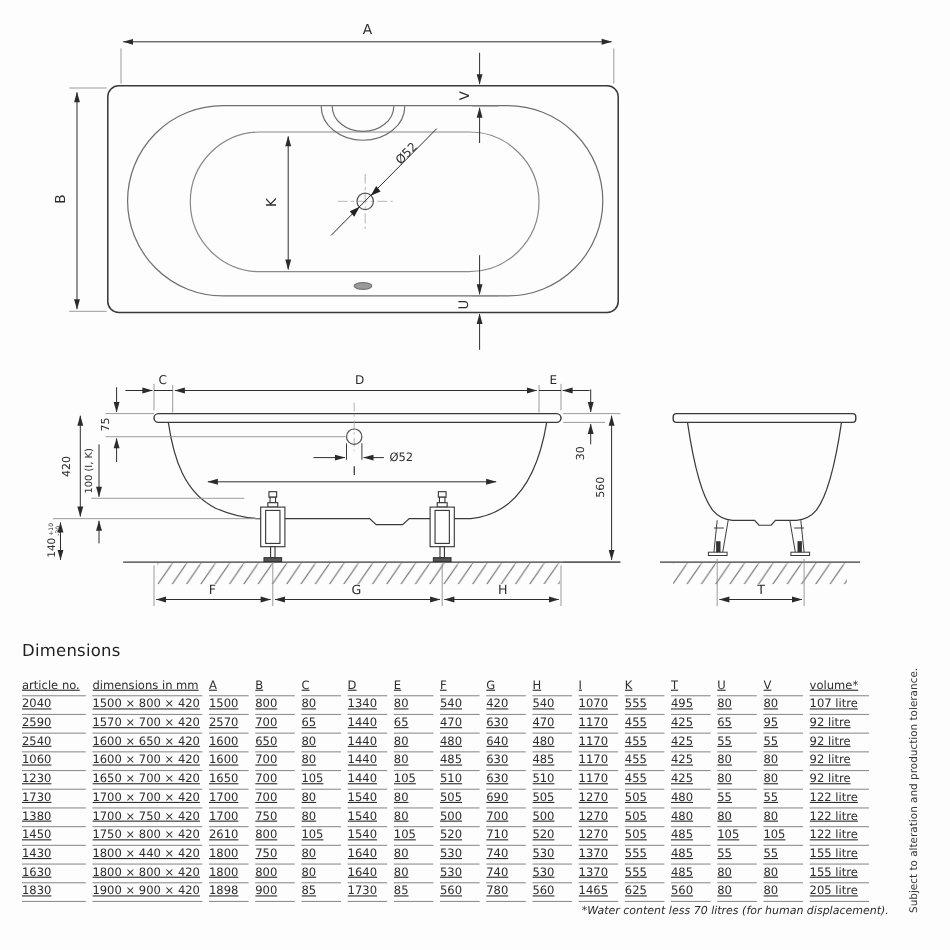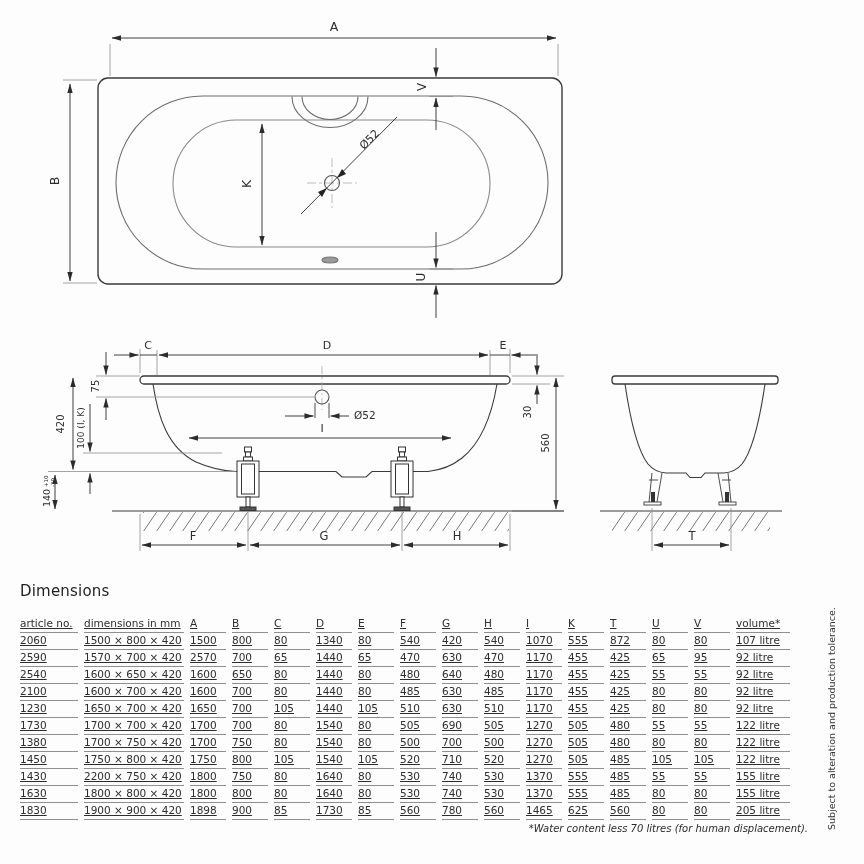--- a/index.html
+++ b/index.html
@@ -251,33 +251,33 @@
             <th>I</th>
             <th>K</th>
             <th>T</th>
             <th>U</th>
             <th>V</th>
             <th>volume*</th>
           </tr>
         </thead>
         <tbody>
           <tr>
-            <td>2060</td>
+            <td>2040</td>
             <td>1500 × 800 × 420</td>
             <td>1500</td>
             <td>800</td>
             <td>80</td>
             <td>1340</td>
             <td>80</td>
             <td>540</td>
             <td>420</td>
             <td>540</td>
             <td>1070</td>
             <td>555</td>
-            <td>872</td>
+            <td>495</td>
             <td>80</td>
             <td>80</td>
             <td>107 litre</td>
           </tr>
           <tr>
             <td>2590</td>
             <td>1570 × 700 × 420</td>
             <td>2570</td>
             <td>700</td>
             <td>65</td>
@@ -305,21 +305,21 @@
             <td>640</td>
             <td>480</td>
             <td>1170</td>
             <td>455</td>
             <td>425</td>
             <td>55</td>
             <td>55</td>
             <td>92 litre</td>
           </tr>
           <tr>
-            <td>2100</td>
+            <td>1060</td>
             <td>1600 × 700 × 420</td>
             <td>1600</td>
             <td>700</td>
             <td>80</td>
             <td>1440</td>
             <td>80</td>
             <td>485</td>
             <td>630</td>
             <td>485</td>
             <td>1170</td>
@@ -379,38 +379,38 @@
             <td>1270</td>
             <td>505</td>
             <td>480</td>
             <td>80</td>
             <td>80</td>
             <td>122 litre</td>
           </tr>
           <tr>
             <td>1450</td>
             <td>1750 × 800 × 420</td>
-            <td>1750</td>
+            <td>2610</td>
             <td>800</td>
             <td>105</td>
             <td>1540</td>
             <td>105</td>
             <td>520</td>
             <td>710</td>
             <td>520</td>
             <td>1270</td>
             <td>505</td>
             <td>485</td>
             <td>105</td>
             <td>105</td>
             <td>122 litre</td>
           </tr>
           <tr>
             <td>1430</td>
-            <td>2200 × 750 × 420</td>
+            <td>1800 × 440 × 420</td>
             <td>1800</td>
             <td>750</td>
             <td>80</td>
             <td>1640</td>
             <td>80</td>
             <td>530</td>
             <td>740</td>
             <td>530</td>
             <td>1370</td>
             <td>555</td>

